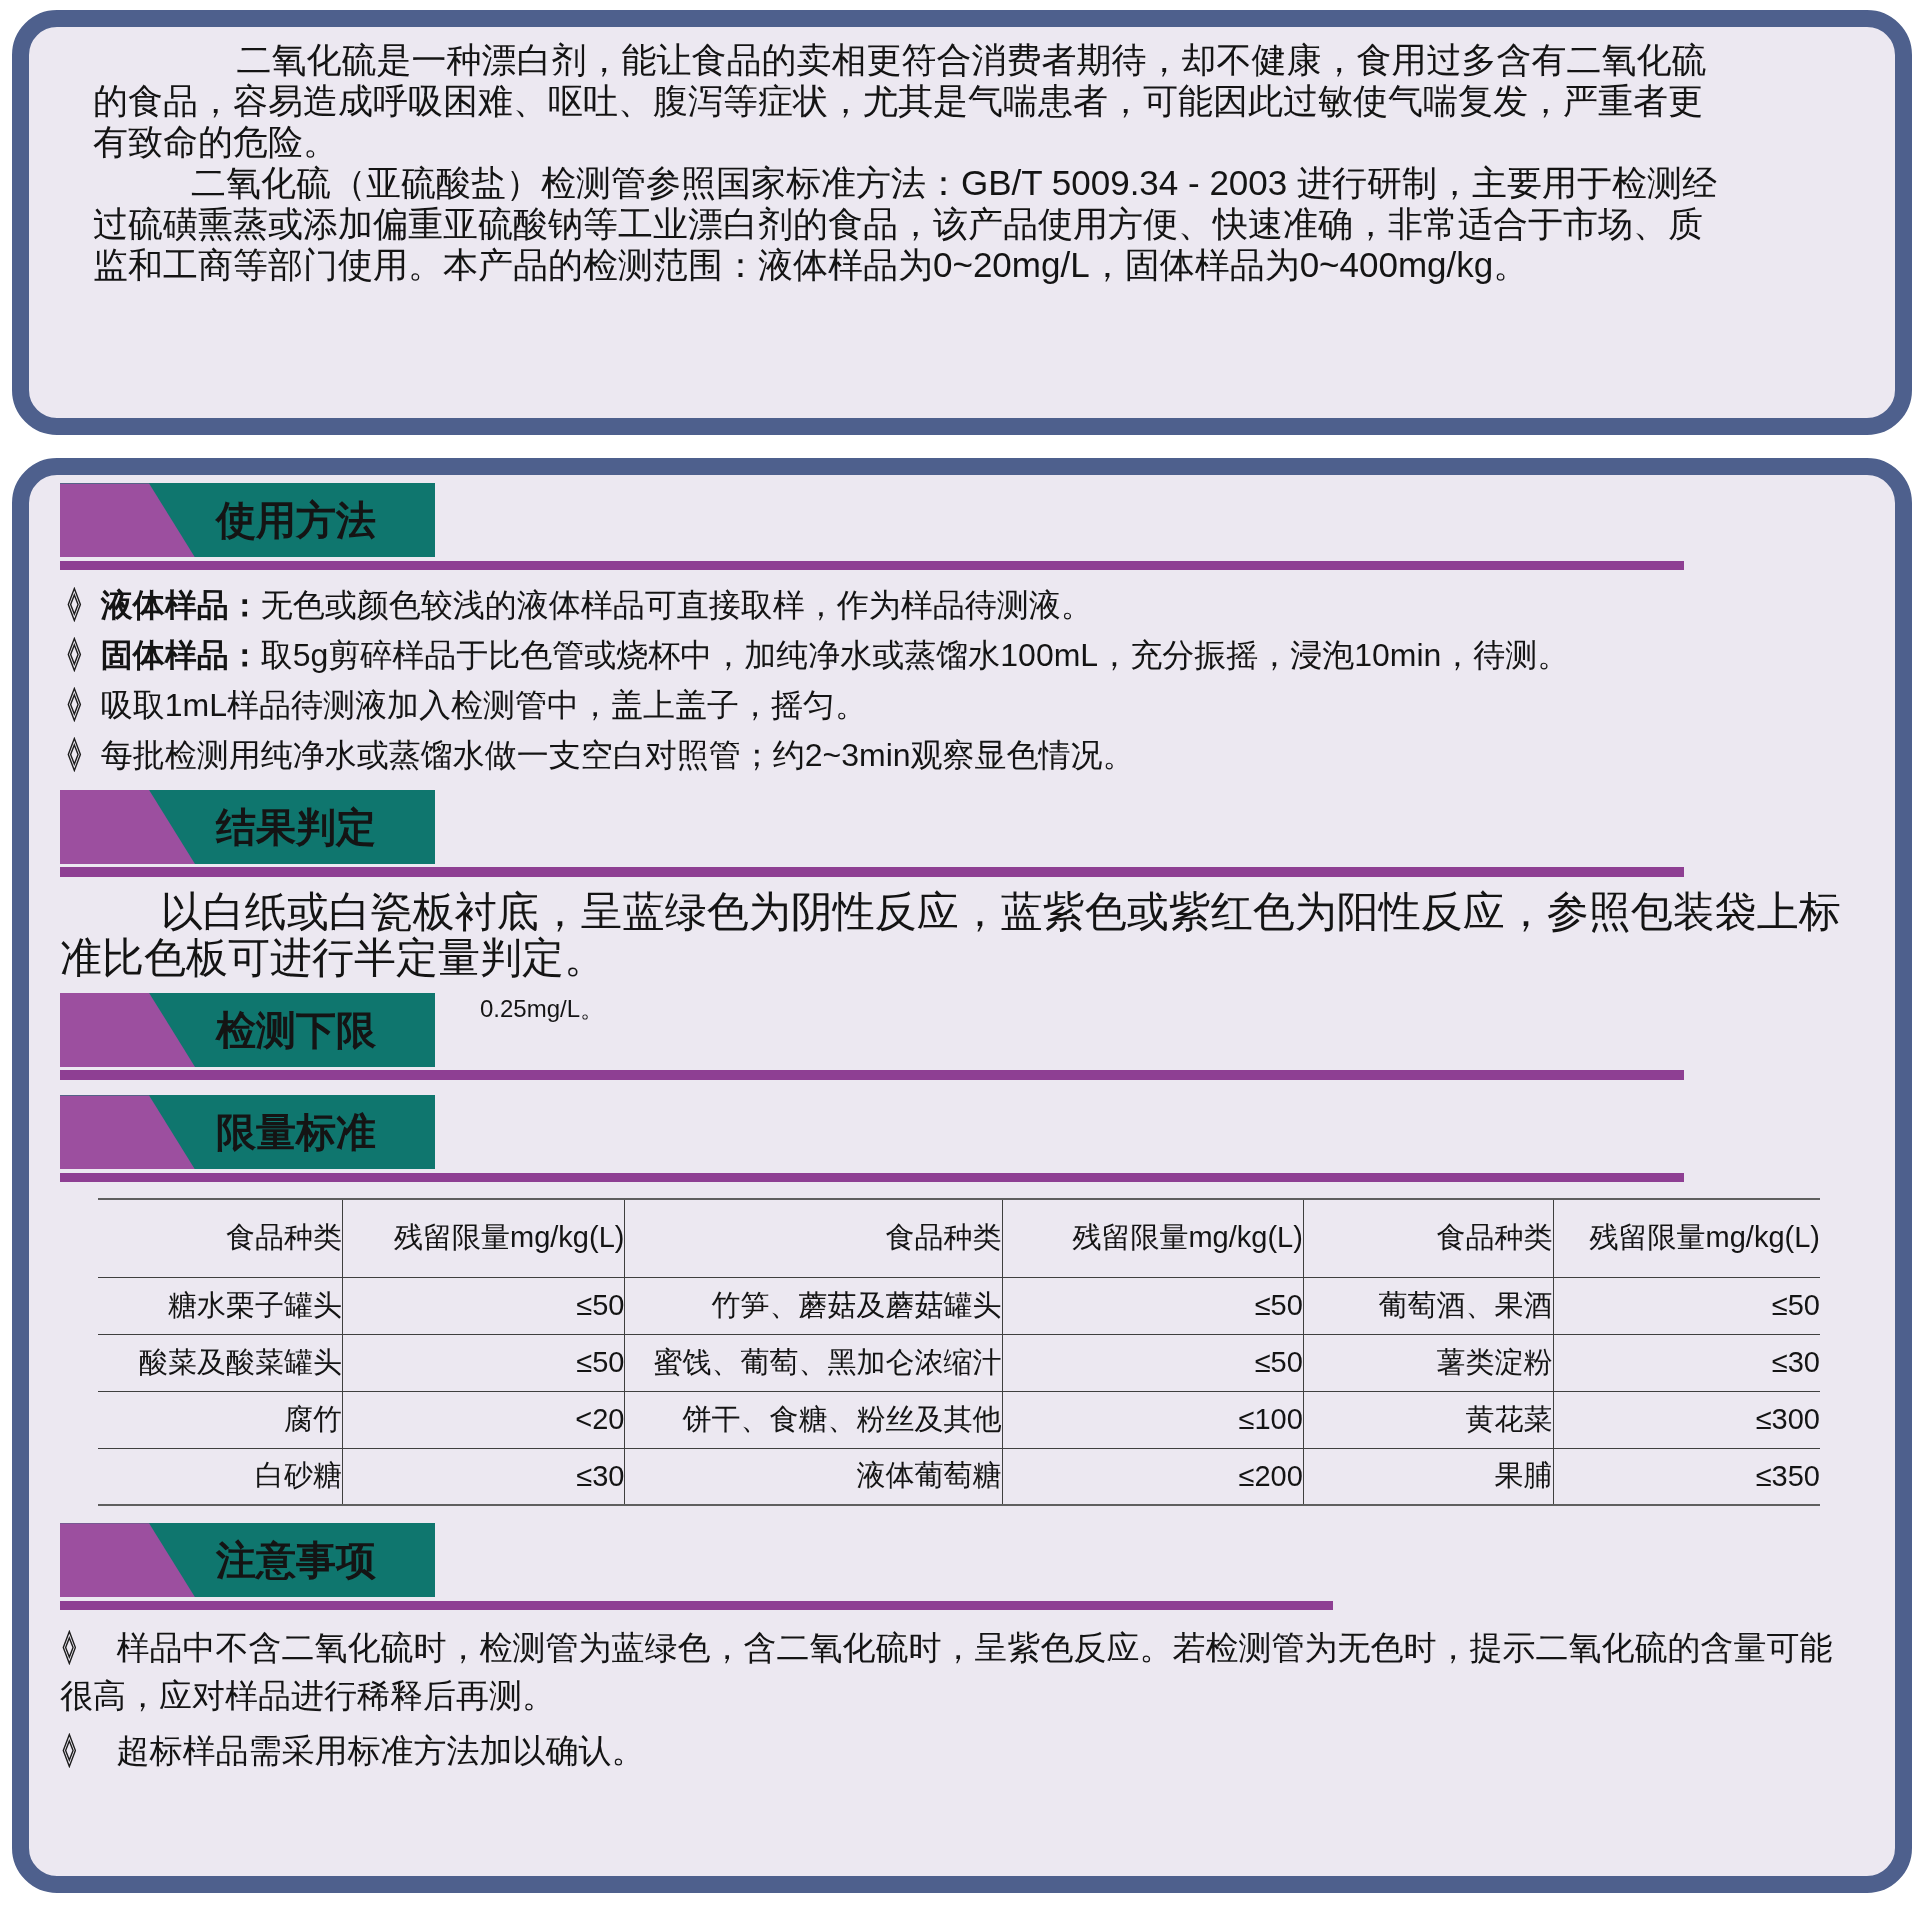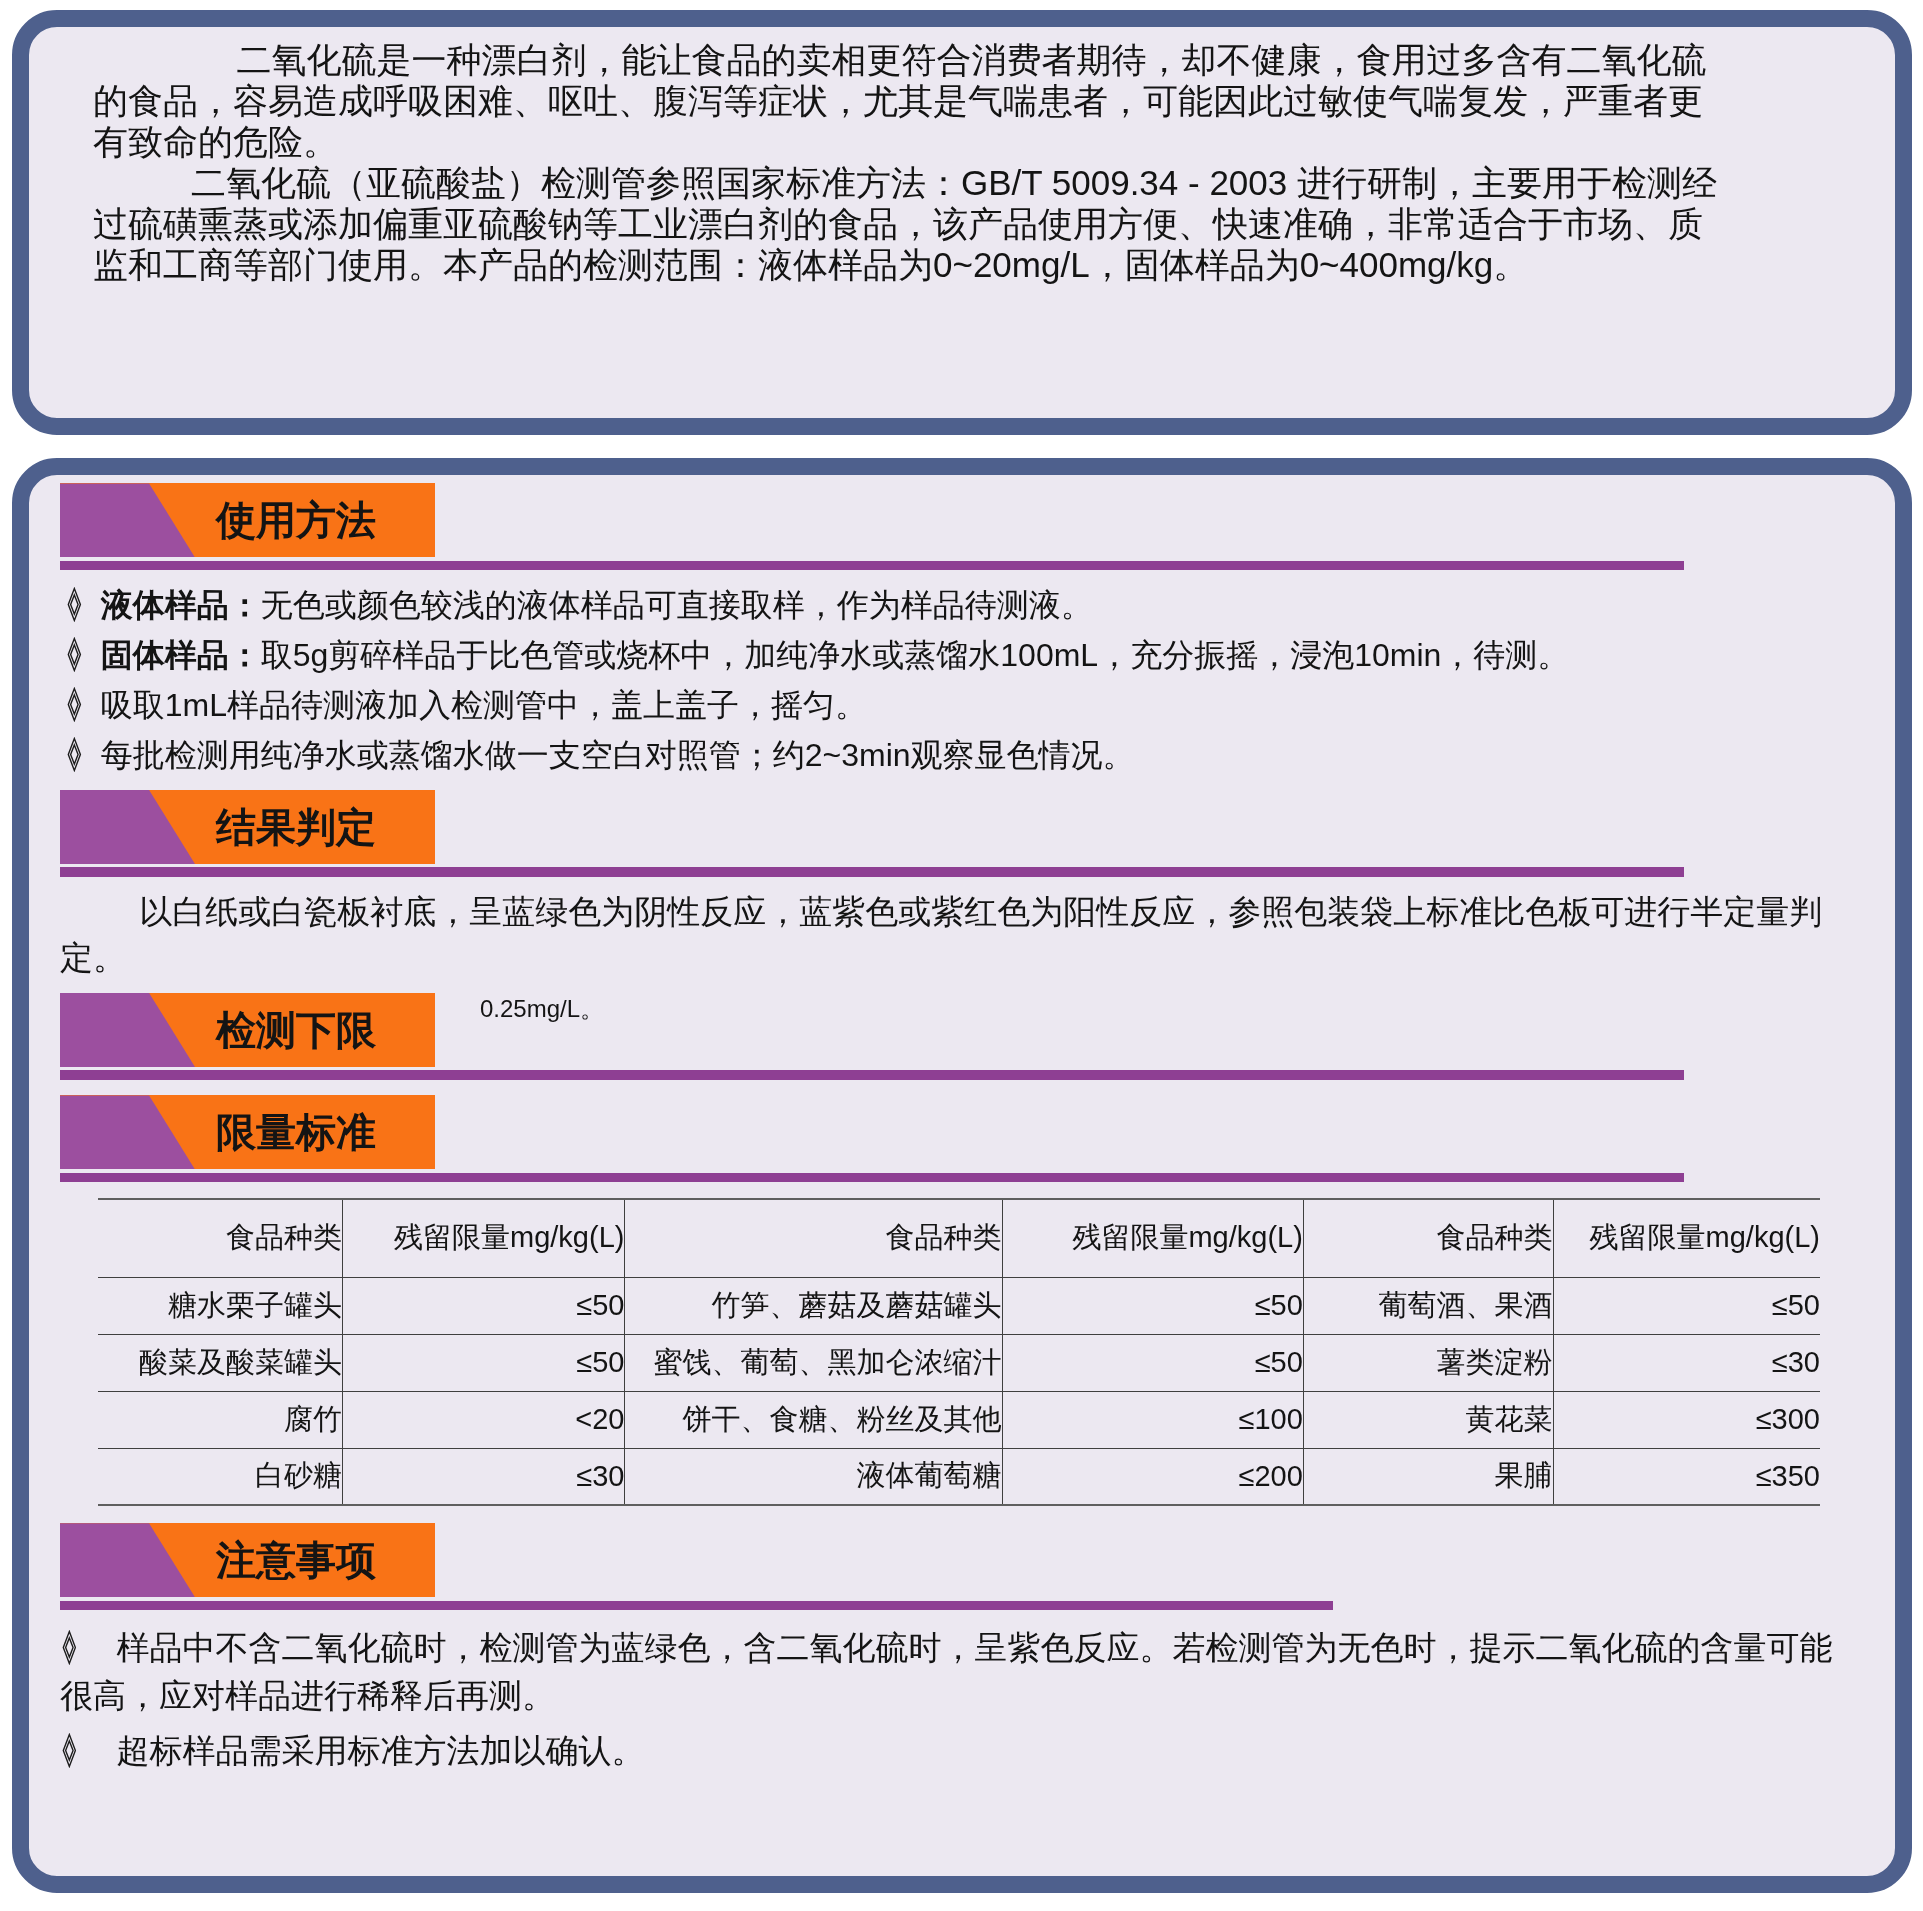--- a/index.html
+++ b/index.html
@@ -15,42 +15,42 @@
     background:#ECE8F1; overflow:hidden;
   }
   .top-box { margin-top:10.4px; height:425px; padding:12px 61px 0 64px; }
   .top-box p { margin:0; font-size:35px; line-height:41px; max-width:1626px; }
   .indent-lg { text-indent:4.1em; }
   .indent-md { text-indent:2.8em; }
 
   .main-box { margin-top:22.5px; height:1435px; padding:8.6px 43px 0 31px; }
 
   .sec-header { }
-  .badge { width:375px; height:74px; background:#f97316; position:relative; flex:none; }
+  .badge { width:375px; height:74px; background:#0f766e; position:relative; flex:none; }
   .tri { position:absolute; left:0; top:0; bottom:0; width:135px; background:#9C4F9F;
          clip-path:polygon(0 0,66% 0,100% 100%,0 100%); }
   .sec-title { position:absolute; left:156px; top:50%; transform:translateY(-50%);
                font-size:40px; font-weight:700; white-space:nowrap; }
   .rule { height:9.5px; background:#8E3F93; margin-top:3.5px; }
   .rule-long  { width:1624px; }
   .rule-mid   { width:1273px; }
 
   .badge-row { display:flex; }
   .limit-value   { font-size:24px; margin-left:45px; }
 
   .bullets { margin-top:14px; }
   .bullet { margin:0 0 7.8px 0; font-size:32px; line-height:42px; }
   .bullet b { font-weight:700; }
   .diamond { width:14.7px; height:35px; vertical-align:-6px; }
   .diamond path { fill:none; stroke:#1c1c1c; stroke-width:1.6px; }
   .bullet .diamond { margin:0 19px 0 7px; }
   .note { margin:5.2px 0 7px 0; font-size:33px; line-height:48px; }
   .note .diamond { margin:0 40px 0 1.7px; }
 
-  .result-text { margin:12px 0 7px 0; font-size:33px; line-height:46px; text-indent:2.4em; max-width:1781px; }
+  .result-text { margin:12px 0 7px 0; font-size:42px; line-height:46px; text-indent:2.4em; max-width:1781px; }
   .scope-text  { margin:14px 0 10.4px 0; font-size:33px; line-height:45px; text-indent:1.9em; }
 
   .sec-result   { margin-top:14px; }
   .sec-scope    { margin-top:3.5px; }
   .sec-limit    { margin-top:12px; }
   .sec-standard { margin-top:15.6px; }
   .sec-notes    { margin-top:17.3px; }
 
   table.limits { margin:15.6px 0 0 38px; width:1722px; border-collapse:collapse;
                  table-layout:fixed; border-top:2.6px solid #5f5f5f; }

